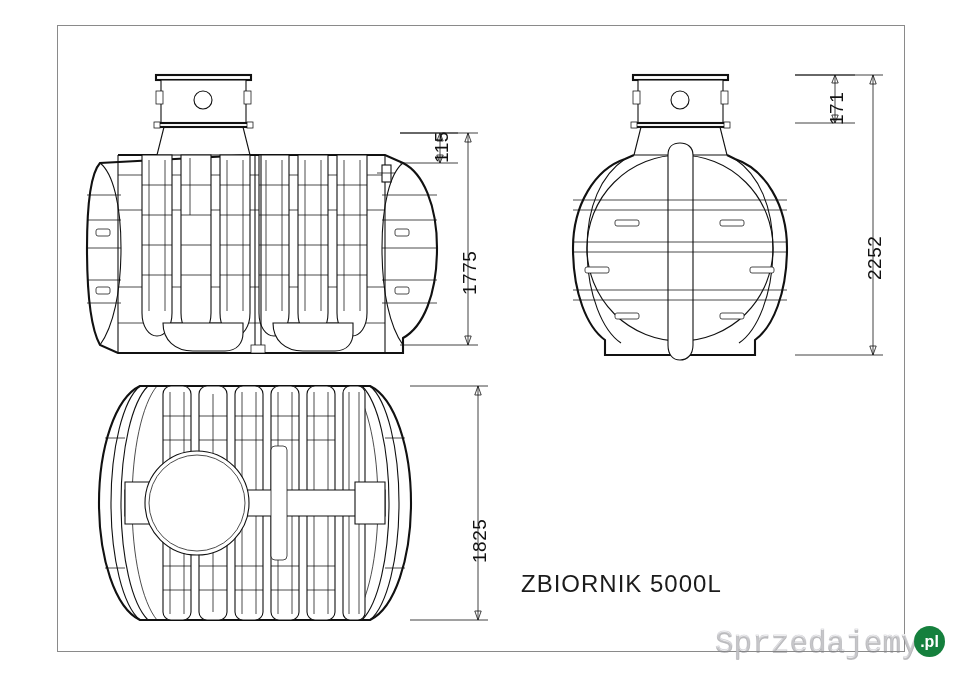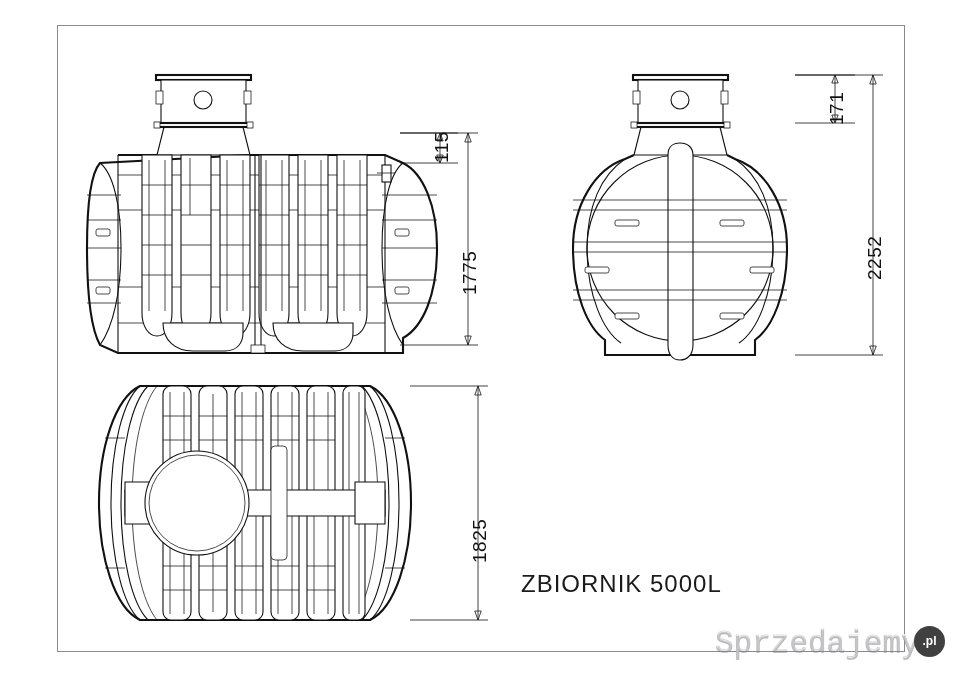--- a/index.html
+++ b/index.html
@@ -22,21 +22,21 @@
          font-family:"Liberation Sans",sans-serif;white-space:nowrap;}
   #wm{position:absolute;left:715px;top:624px;width:245px;height:48px;}
   #wmtext{position:absolute;left:0;top:2px;font-size:31px;
           font-family:Liberation Mono, monospace;
           color:rgba(255,255,255,0.0);
           text-shadow:0 1px 0 rgba(120,120,125,0.40),
                       0 -1px 0 rgba(250,250,252,0.9);
           -webkit-text-stroke:0.7px rgba(150,150,155,0.42);
           letter-spacing:0px;white-space:nowrap;}
   #wmpl{position:absolute;left:199px;top:2px;width:31px;height:31px;
-        border-radius:50%;background:#404040;color:#fff;font-size:12px;
+        border-radius:50%;background:#15803d;color:#fff;font-size:16px;
         font-weight:bold;text-align:center;line-height:31px;
         font-family:"Liberation Sans",sans-serif;}
 </style>
 </head>
 <body>
 
 <div id="sheet">
 
   <div id="frame"></div>
 

